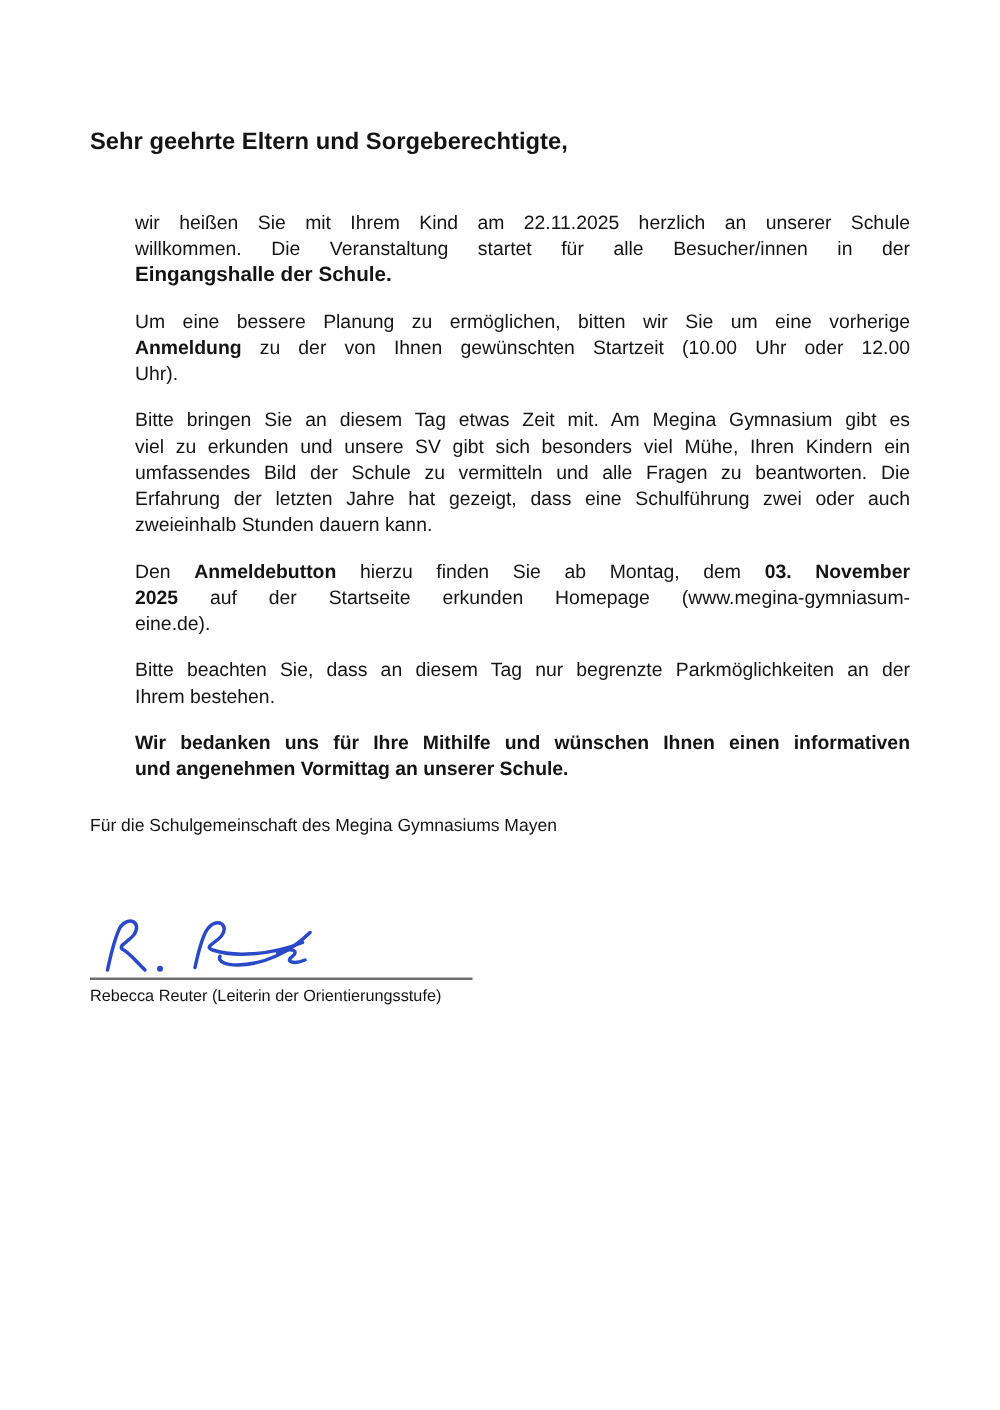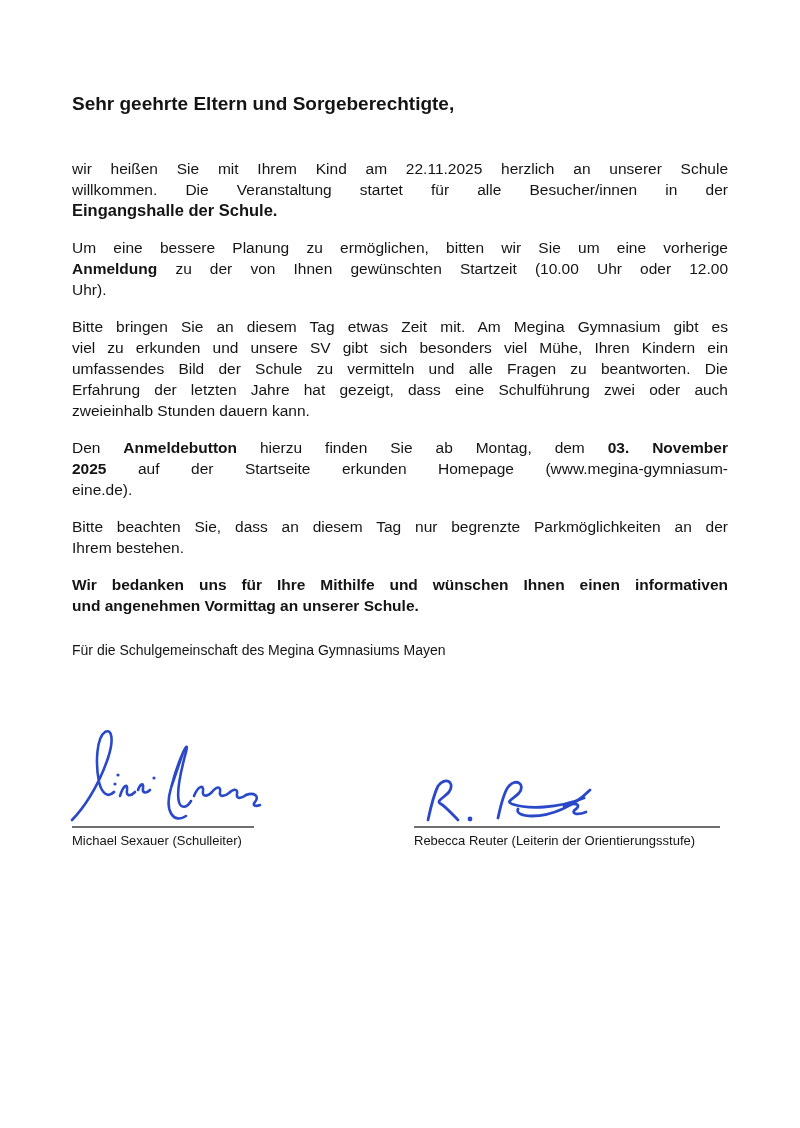--- a/index.html
+++ b/index.html
@@ -2,25 +2,25 @@
 <html><head>
 <meta charset="utf-8">
 <style>
   * { margin:0; padding:0; box-sizing:border-box; }
   html,body { background:#ffffff; }
   .page {
     position:relative; width:800px; height:1128px; background:#ffffff;
     font-family:"Liberation Sans","DejaVu Sans",sans-serif;
     color:#141414; overflow:hidden;
   }
-  .content { position:absolute; left:72px; top:94px; width:656px; }
+  .content { position:absolute; left:72px; top:104px; width:656px; }
   .salutation { font-size:19px; line-height:20px; font-weight:bold; margin-bottom:44px; }
   .para { font-size:15.5px; line-height:21px; margin-bottom:16px; }
   .para.bold { font-weight:bold; }
-  .line { text-align:justify; text-align-last:justify; }
+  .line { text-align:justify; text-align-last:justify;margin-left:36px; }
   .line.left { text-align:left; text-align-last:left; }
   .run.b { font-weight:bold; }
   .run.i { font-style:italic; }
   .run.u { }
   .run.big { font-size:16.5px; }
   .closing { font-size:14px; line-height:21px; font-weight:normal; margin-top:24px; }
   .sig-row { display:flex; align-items:flex-end; margin-top:63px; }
   .sig-col-left { width:342px; }
   .sig-col-right { width:314px; }
   .sig-svg { display:block; }
@@ -68,37 +68,20 @@
         <div class="para bold">
           <div class="line"><span class="run">Wir bedanken uns für Ihre Mithilfe und wünschen Ihnen einen informativen</span></div>
           <div class="line left"><span class="run">und angenehmen Vormittag an unserer Schule.</span></div>
         </div>
       </div>
 
     <div class="closing">Für die Schulgemeinschaft des Megina Gymnasiums Mayen</div>
 
     <div class="sig-row">
 
-      <div class="sig-col-left">
-        <svg class="sig-svg left" width="200" height="102" viewBox="0 0 200 102">
-          <g fill="none" stroke-width="2.6" stroke-linecap="round" stroke-linejoin="round" stroke="#2a49c9">
-            <path d="M4,96 C14,86 30,64 40,34 C46,16 44,4 37,8 C29,13 27,38 31,58 C34,70 40,74 46,68"></path>
-            <path d="M52,72 C55,62 60,58 59,66 C58,72 62,73 67,68"></path>
-            <path d="M70,66 C72,60 76,58 75,64 C74,69 78,70 82,66"></path>
-            <circle cx="47" cy="60" r="1.6" fill="#2a49c9" stroke="none"></circle>
-            <circle cx="50" cy="51" r="1.6" fill="#2a49c9" stroke="none"></circle>
-            <circle cx="86" cy="54" r="1.6" fill="#2a49c9" stroke="none"></circle>
-            <path d="M118,92 C106,100 96,88 103,64 C110,36 122,12 118,28 C112,50 108,68 111,78 C113,85 119,84 123,77"></path>
-            <path d="M126,72 C130,62 136,60 135,67 C134,73 139,73 144,68 C149,62 153,62 152,68 C151,73 156,73 161,69 C166,64 170,65 169,70 C168,75 173,75 178,71"></path>
-            <path d="M178,71 C186,68 192,72 187,78 C184,81 187,83 192,81"></path>
-          </g>
-        </svg>
-        <div class="sig-line l"></div>
-        <div class="sig-name">Michael Sexauer (Schulleiter)</div>
-      </div>
 
       <div class="sig-col-right">
         <svg class="sig-svg" width="200" height="48" viewBox="0 0 200 48">
           <g fill="none" stroke-width="2.8" stroke-linecap="round" stroke-linejoin="round" stroke="#2a49c9">
             <path d="M14,42 C17,28 21,14 24,8 C31,-2 42,4 35,14 C30,20 21,23 27,26 C32,29 38,36 44,42"></path>
             <circle cx="56" cy="41" r="2.4" fill="#2a49c9" stroke="none"></circle>
             <path d="M84,40 C87,26 91,12 95,8 C102,0 112,6 105,15 C100,21 91,23 98,26 C104,28 116,30 130,29 C146,28 160,24 170,20"></path>
             <path d="M176,12 C160,28 138,38 118,38 C108,38 102,35 104,31"></path>
             <path d="M150,28 C160,24 168,26 162,31 C156,35 162,38 172,34"></path>
           </g>

